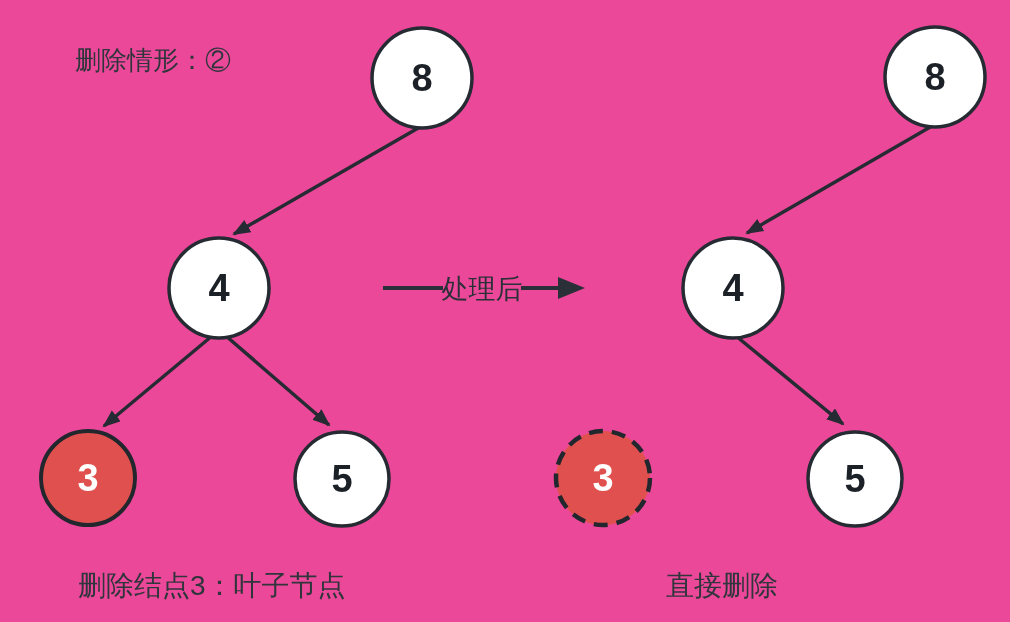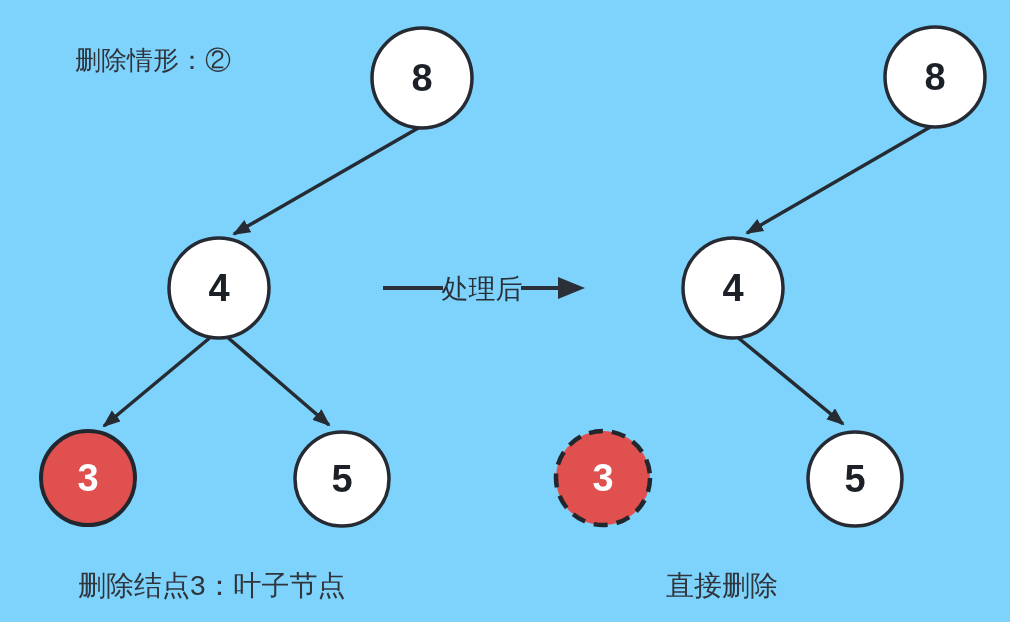--- a/index.html
+++ b/index.html
@@ -5,21 +5,21 @@
   html, body {
     margin: 0;
     padding: 0;
     background: #ffffff;
     font-family: "Liberation Sans", sans-serif;
   }
   .canvas {
     position: relative;
     width: 1010px;
     height: 622px;
-    background: #7dd3fc;
+    background: #ec4899;
     overflow: hidden;
   }
   svg { display: block; }
   .edge {
     stroke: #262b33;
     stroke-width: 3.5;
     fill: none;
   }
   .node-circle {
     fill: #ffffff;

